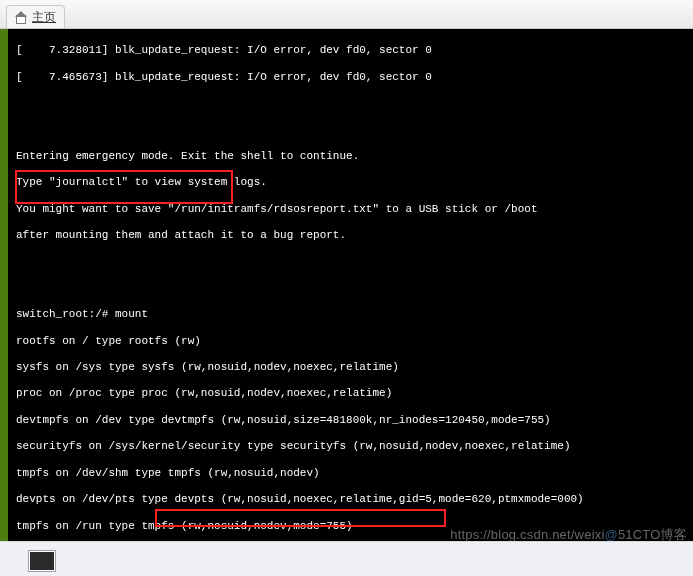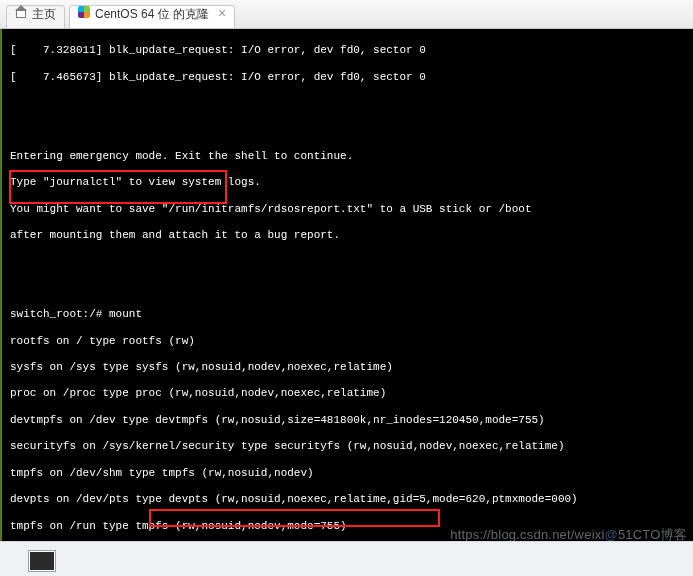--- a/index.html
+++ b/index.html
@@ -16,30 +16,32 @@
     height: 28px;
     background: linear-gradient(#f9f9f9, #e8e8e8);
     border-bottom: 1px solid #c9c9c9;
     display: flex;
     align-items: flex-end;
     padding-left: 6px;
     font-size: 12px;
   }
   .tab {
     display: flex;
+    align-items: center;
     height: 22px;
     padding: 0 8px;
     margin-right: 4px;
     background: #f5f5f5;
     border: 1px solid #c9c9c9;
     border-bottom: none;
     border-top-left-radius: 4px;
     border-top-right-radius: 4px;
     color: #333;
     gap: 5px;
+    text-decoration: underline;
   }
   .tab.active {
     background: #fff;
   }
   .tab .home-ico {
     width: 12px;
     height: 11px;
     position: relative;
   }
   .tab .home-ico::before {
@@ -80,21 +82,21 @@
     background: #000;
     color: #fff;
     font-family: "Consolas", "Courier New", monospace;
     font-size: 11px;
     line-height: 13.2px;
     padding: 2px 4px 2px 8px;
     white-space: pre;
     height: 510px;
     overflow: hidden;
     position: relative;
-    border-left: 2px solid #4d7c0f;
+    border-left: 8px solid #4d7c0f;
   }
   .redbox {
     position: absolute;
     border: 2px solid #ff1f1f;
     background: transparent;
     pointer-events: none;
   }
   .redbox.r1 {
     left: 7px;
     top: 141px;
@@ -138,25 +140,20 @@
   }
 </style>
 </head>
 <body>
 
 <div class="tab-bar">
   <div class="tab">
     <span class="home-ico"></span>
     <span>主页</span>
   </div>
-  <div class="tab active">
-    <span class="centos-ico"></span>
-    <span>CentOS 64 位 的克隆</span>
-    <span class="close-x">×</span>
-  </div>
 </div>
 
 <div class="term-wrap">
 <span>[    7.328011] blk_update_request: I/O error, dev fd0, sector 0</span>
 
 <span>[    7.465673] blk_update_request: I/O error, dev fd0, sector 0</span>
 
 <span></span>
 
 <span></span>

